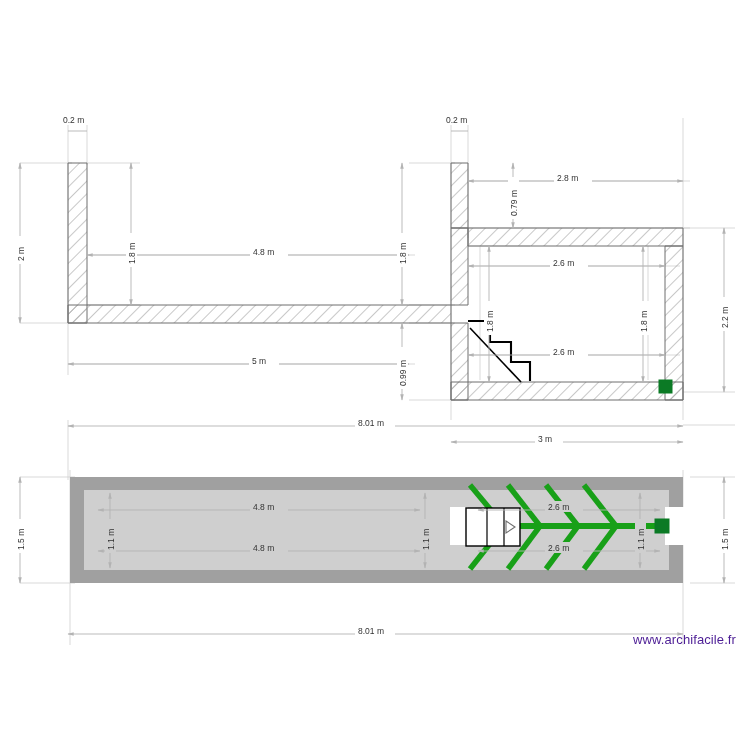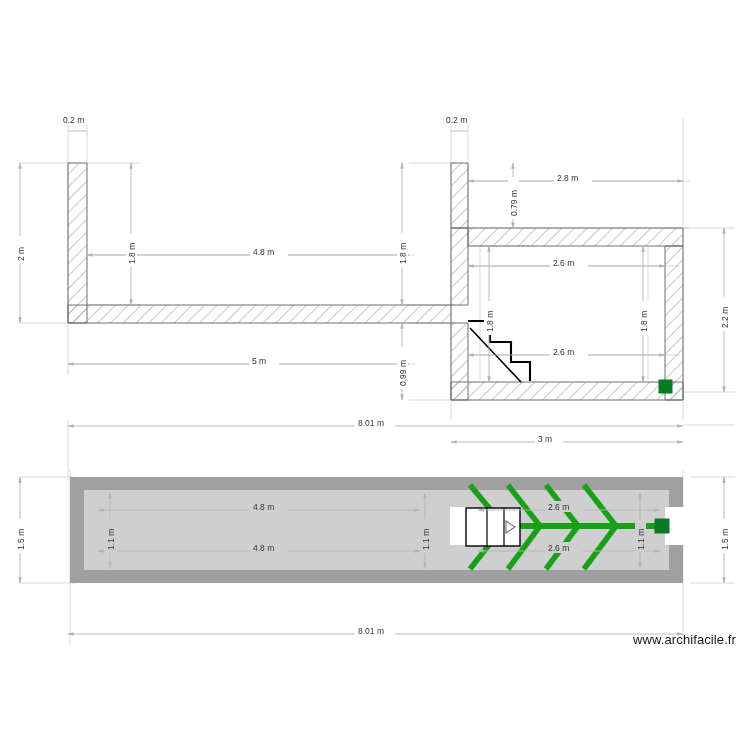--- a/index.html
+++ b/index.html
@@ -1,21 +1,21 @@
 <!DOCTYPE html>
 <html><head>
 <meta charset="utf-8">
 <style>
   html,body{margin:0;padding:0;background:#ffffff;}
   body{width:750px;height:750px;position:relative;overflow:hidden;
        font-family:"Liberation Sans","DejaVu Sans",sans-serif;}
   #stage{position:absolute;left:0;top:0;width:750px;height:750px;}
   svg{position:absolute;left:0;top:0;width:750px;height:750px;display:block;}
   .dimtext{font-size:8.5px;fill:#333333;font-family:"Liberation Sans","DejaVu Sans",sans-serif;}
-  .watermark{position:absolute;right:14px;top:632px;font-size:13px;color:#0f172a;
+  .watermark{position:absolute;right:14px;top:632px;font-size:13px;color:#4c1d95;
              font-family:"Liberation Sans","DejaVu Sans",sans-serif;letter-spacing:.1px;}
 </style>
 </head>
 <body>
 
 <div id="stage">
 
 <svg viewBox="0 0 750 750" xmlns="http://www.w3.org/2000/svg">
   <defs>
     <pattern id="hatch" width="9" height="9" patternTransform="rotate(45)" patternUnits="userSpaceOnUse">

